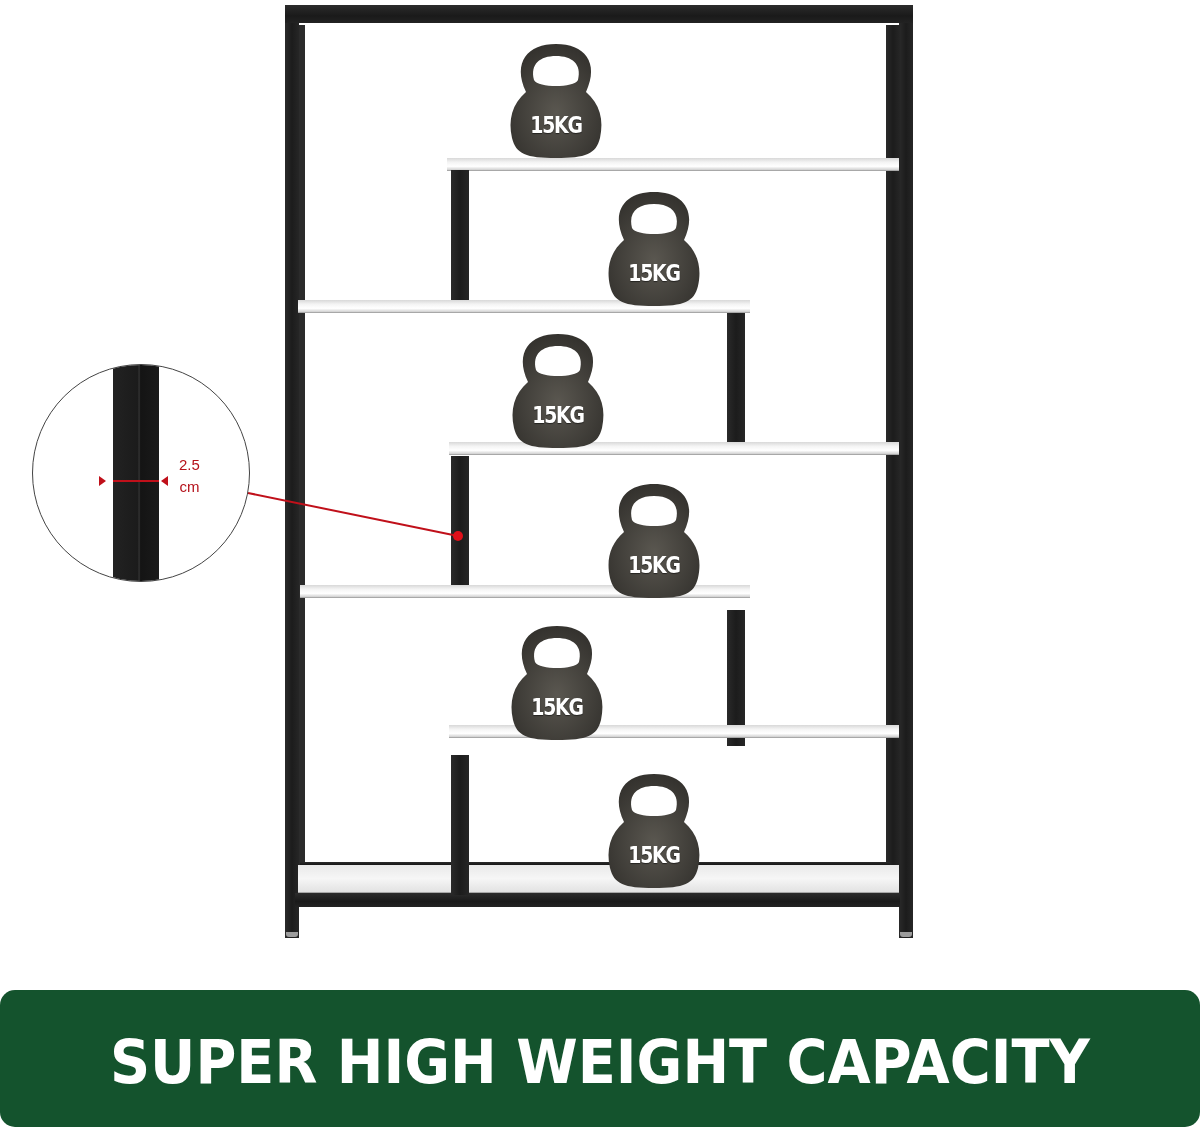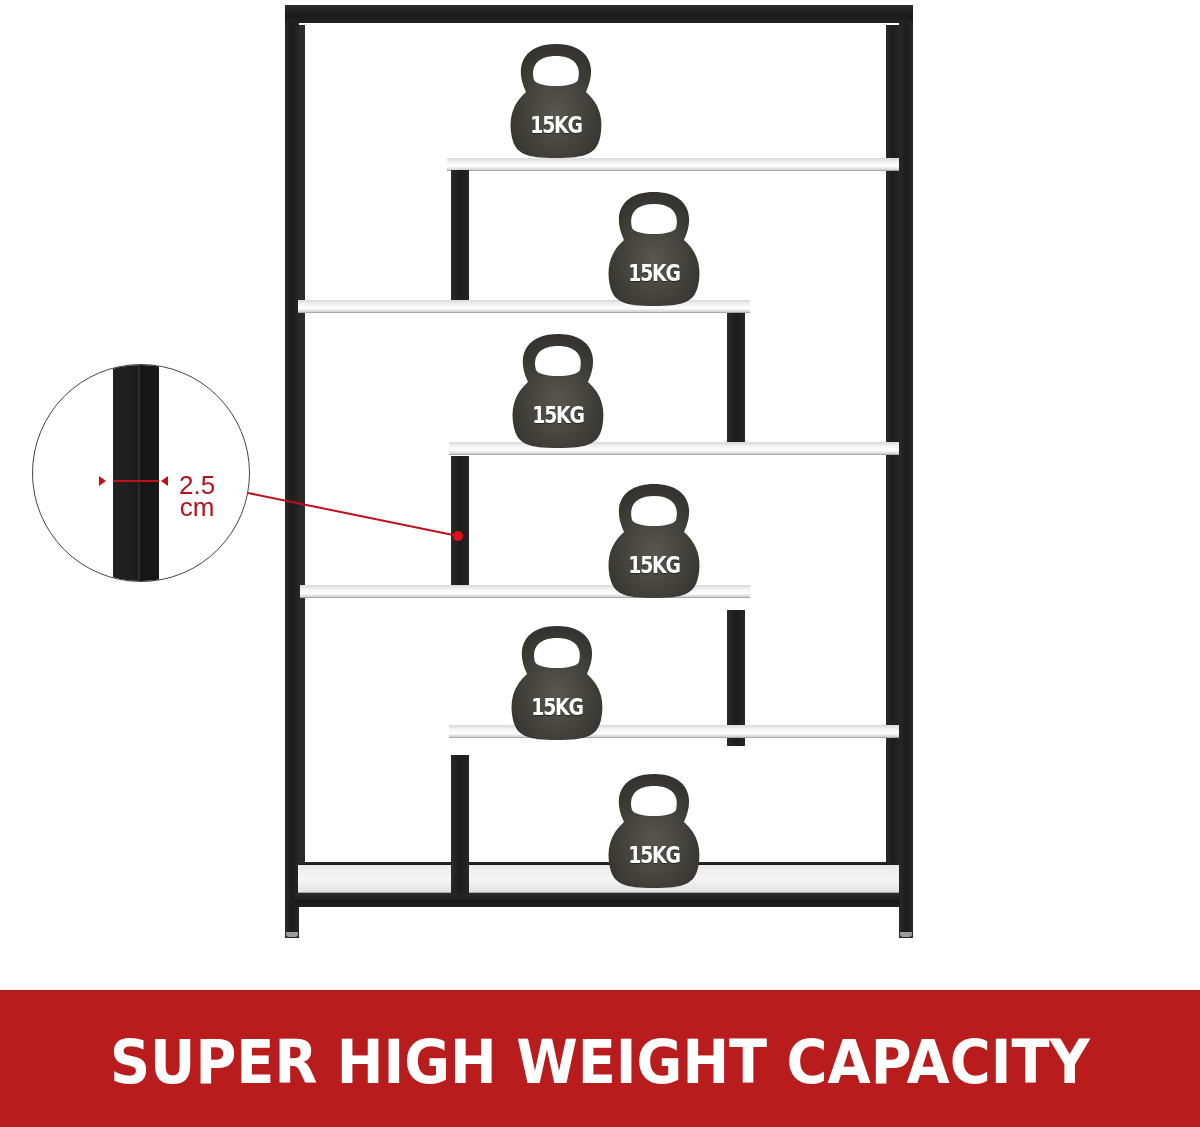--- a/index.html
+++ b/index.html
@@ -31,28 +31,28 @@
     
     .callout { position: absolute; left: 32px; top: 364px; width: 218px; height: 218px;
       border-radius: 50%; border: 1.5px solid #444; overflow: hidden; background: #fff; }
     .callout .tube { position: absolute; left: 80px; top: -5px; width: 46px; height: 230px;
       background: linear-gradient(90deg, #222 0%, #1b1b1b 55%, #3a3a3a 56%, #141414 60%, #1a1a1a 100%); }
     .measure-line { position: absolute; left: 80px; top: 115px; width: 46px; height: 2px; background: #c0101a; }
     .arrow-l { position: absolute; left: 66px; top: 111px; width: 0; height: 0;
       border-top: 5px solid transparent; border-bottom: 5px solid transparent; border-left: 7px solid #c0101a; }
     .arrow-r { position: absolute; left: 128px; top: 111px; width: 0; height: 0;
       border-top: 5px solid transparent; border-bottom: 5px solid transparent; border-right: 7px solid #c0101a; }
-    .measure-text { position: absolute; left: 146px; top: 109px; color: #b5121b; font-size: 26px; line-height: 22px;
+    .measure-text { position: absolute; left: 146px; top: 89px; color: #b5121b; font-size: 15px; line-height: 22px;
       text-align: center; font-family: "Liberation Sans", sans-serif; }
 
     .leader { position: absolute; left: 0; top: 0; pointer-events: none; }
 
     
-    .banner { position: absolute; left: 0; top: 990px; width: 1200px; height: 137px; background: #b91c1c;
-      display: flex; align-items: center; justify-content: center; }
+    .banner { position: absolute; left: 0; top: 990px; width: 1200px; height: 137px; background: #14532d;
+      display: flex; align-items: center; justify-content: center; border-radius: 15px; }
     .banner-text { color: #ffffff; font-family: "DejaVu Sans", sans-serif; font-weight: bold; font-size: 60px;
       letter-spacing: 0px; transform: scaleX(0.93); white-space: nowrap; margin-top: 6px; }
   </style>
 </head>
 <body>
 
 <div class="scene">
 
   <div class="bar" style="left:285px; top:5px; width:14px; height:933px;"></div>
   <div class="bar" style="left:899px; top:5px; width:14px; height:933px;"></div>

